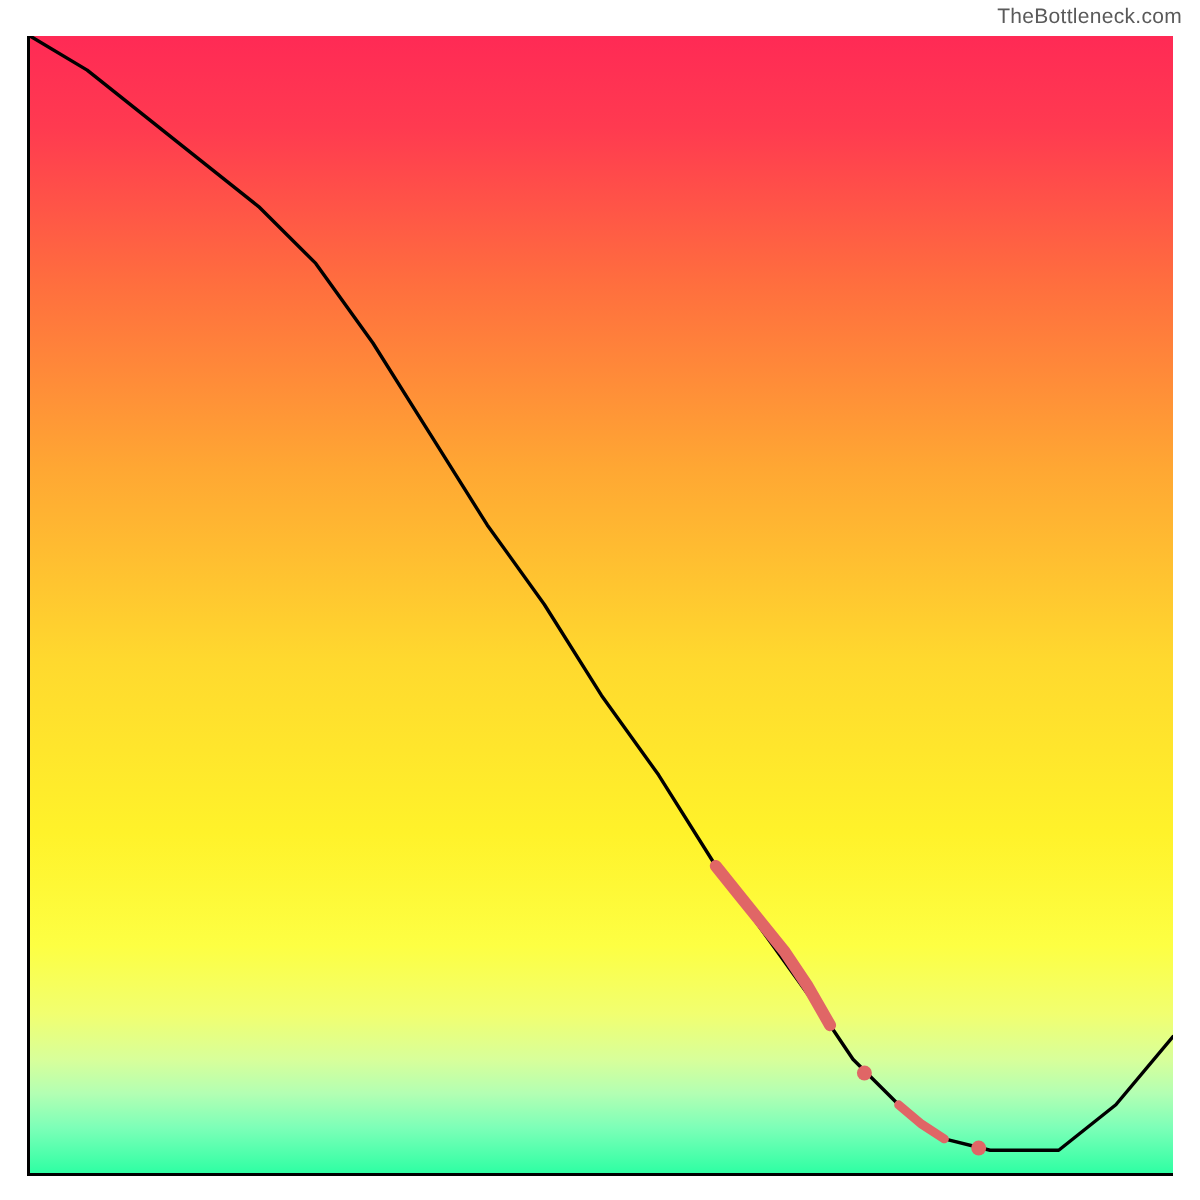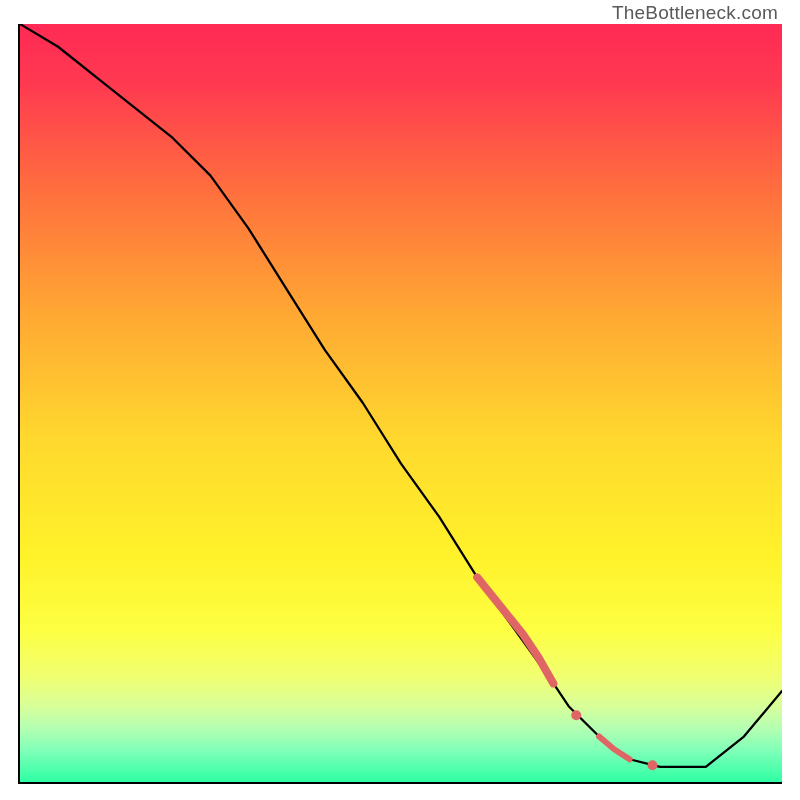--- a/index.html
+++ b/index.html
@@ -12,22 +12,22 @@
     background: #ffffff;
   }
   .canvas {
     position: relative;
     width: 800px;
     height: 800px;
   }
   .watermark {
     position: absolute;
     top: 2px;
-    right: 22px;
-    font-size: 19px;
+    right: 12px;
+    font-size: 14px;
     font-weight: 500;
     color: #5a5a5a;
     letter-spacing: 0.2px;
     z-index: 50;
   }
   .plot-frame {
     position: absolute;
     left: 18px;
     top: 24px;
     width: 764px;   

